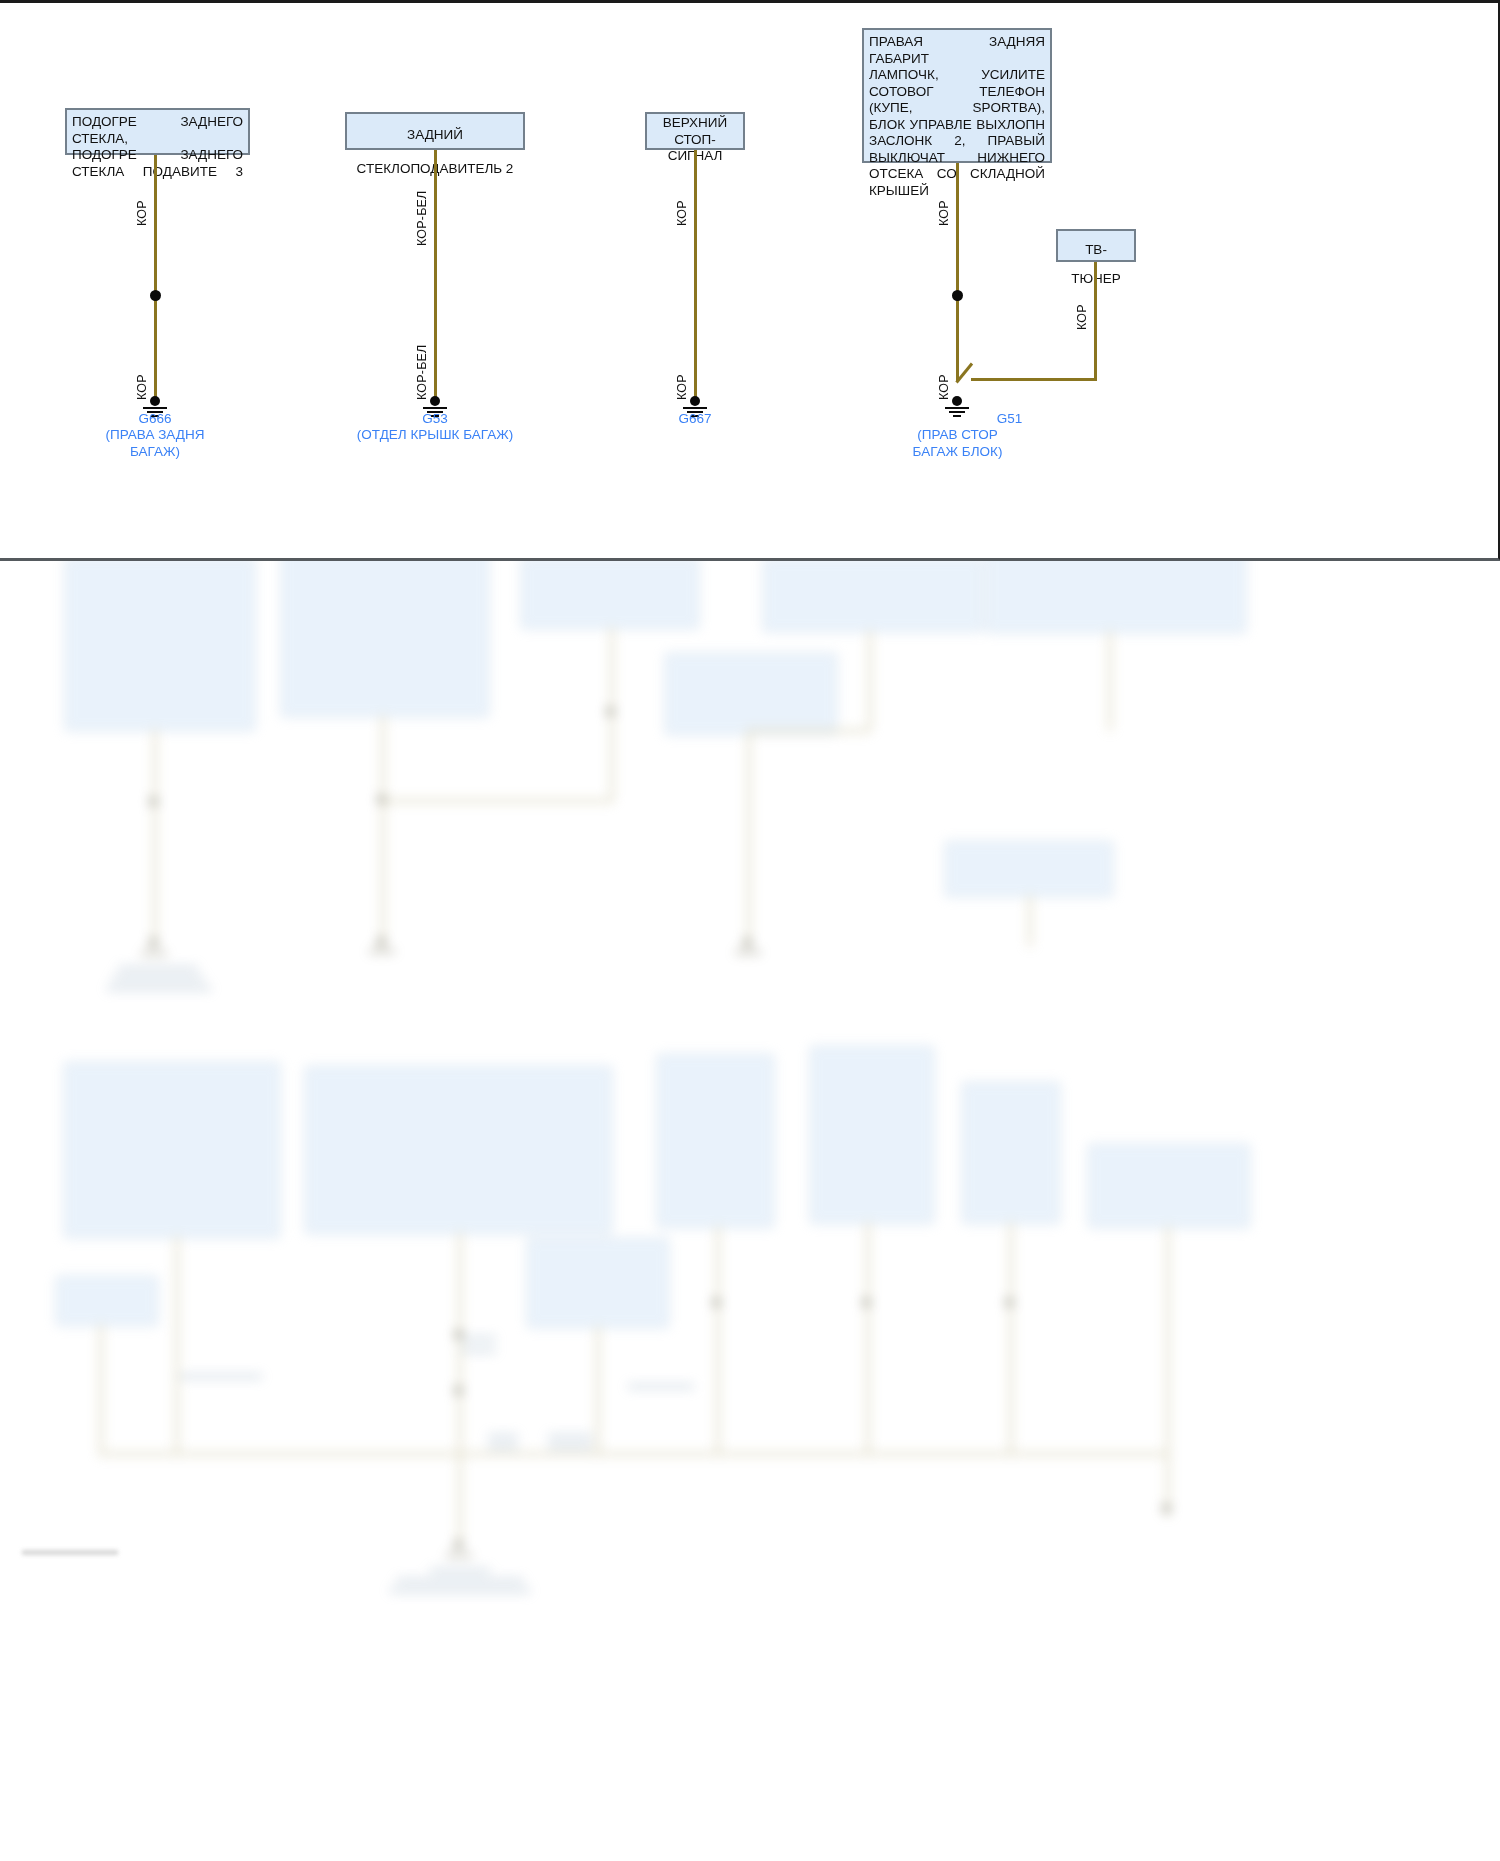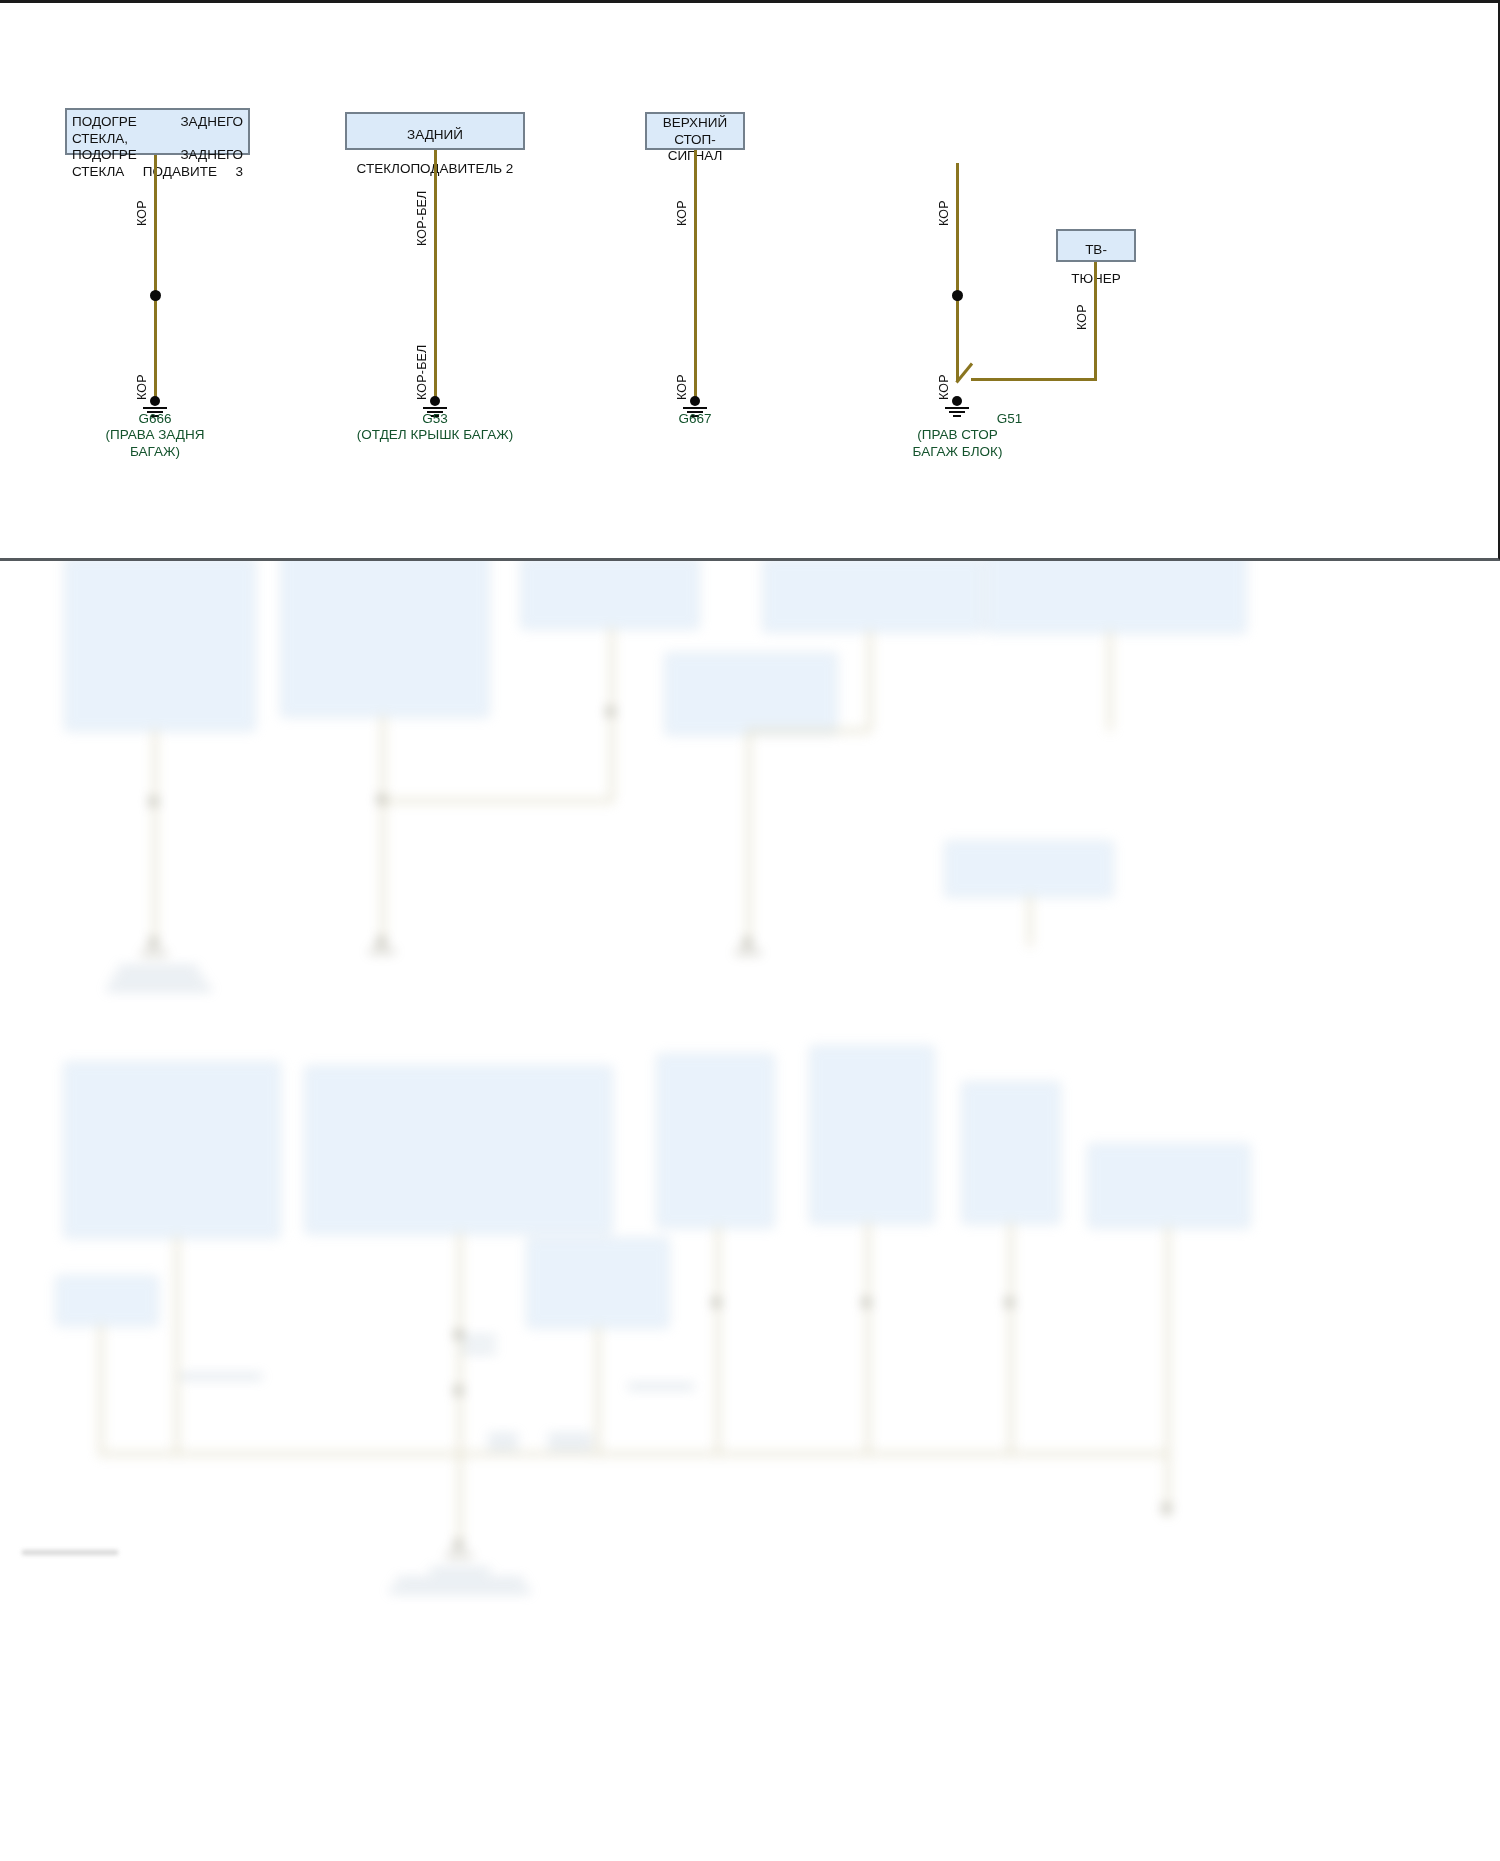--- a/index.html
+++ b/index.html
@@ -162,21 +162,21 @@
     position: absolute;
     left: 8px; top: 19px;
     width: 8px; height: 2px;
     background: #0a0a0a;
   }
 
   .gnd-label {
     position: absolute;
     font-size: 13.5px;
     line-height: 16.5px;
-    color: #14532d;
+    color: #3b82f6;
     text-align: center;
     white-space: pre-line;
     z-index: 8;
   }
 
   
   .foot-smudge {
     position: absolute;
     height: 5px;
     background: #b6b6b6;
@@ -309,20 +309,29 @@
   <div class="wire-label" style="left:689px; top:386px;">КОР</div>
 
   <div class="gnd" style="left:683px; top:396px; width:24px; height:22px;">
     <div class="g-dot"></div>
       <div class="g-b1"></div>
       <div class="g-b2"></div>
       <div class="g-b3"></div>
   </div>
   <div class="gnd-label" style="left:625px; top:411px; width:140px;">G667</div>
 
+  <div class="comp-box just" style="left:862px; top:28px; width:190px; height:135px;">ПРАВАЯ ЗАДНЯЯ ГАБАРИТ
+ЛАМПОЧК, УСИЛИТЕ
+СОТОВОГ ТЕЛЕФОН
+(КУПЕ, SPORTBA),
+БЛОК УПРАВЛЕ ВЫХЛОПН
+ЗАСЛОНК 2, ПРАВЫЙ
+ВЫКЛЮЧАТ НИЖНЕГО
+ОТСЕКА СО СКЛАДНОЙ
+КРЫШЕЙ</div>
 
   <div class="wire-v" style="left:956px; top:163px; height:137px;"></div>
   <div class="wire-label" style="left:951px; top:212px;">КОР</div>
 
   <div class="splice" style="left:952px; top:290px;"></div>
 
   <div class="wire-v" style="left:956px; top:298px; height:83px;"></div>
   <div class="wire-label" style="left:951px; top:386px;">КОР</div>
 
   <div class="gnd" style="left:945px; top:396px; width:24px; height:22px;">

